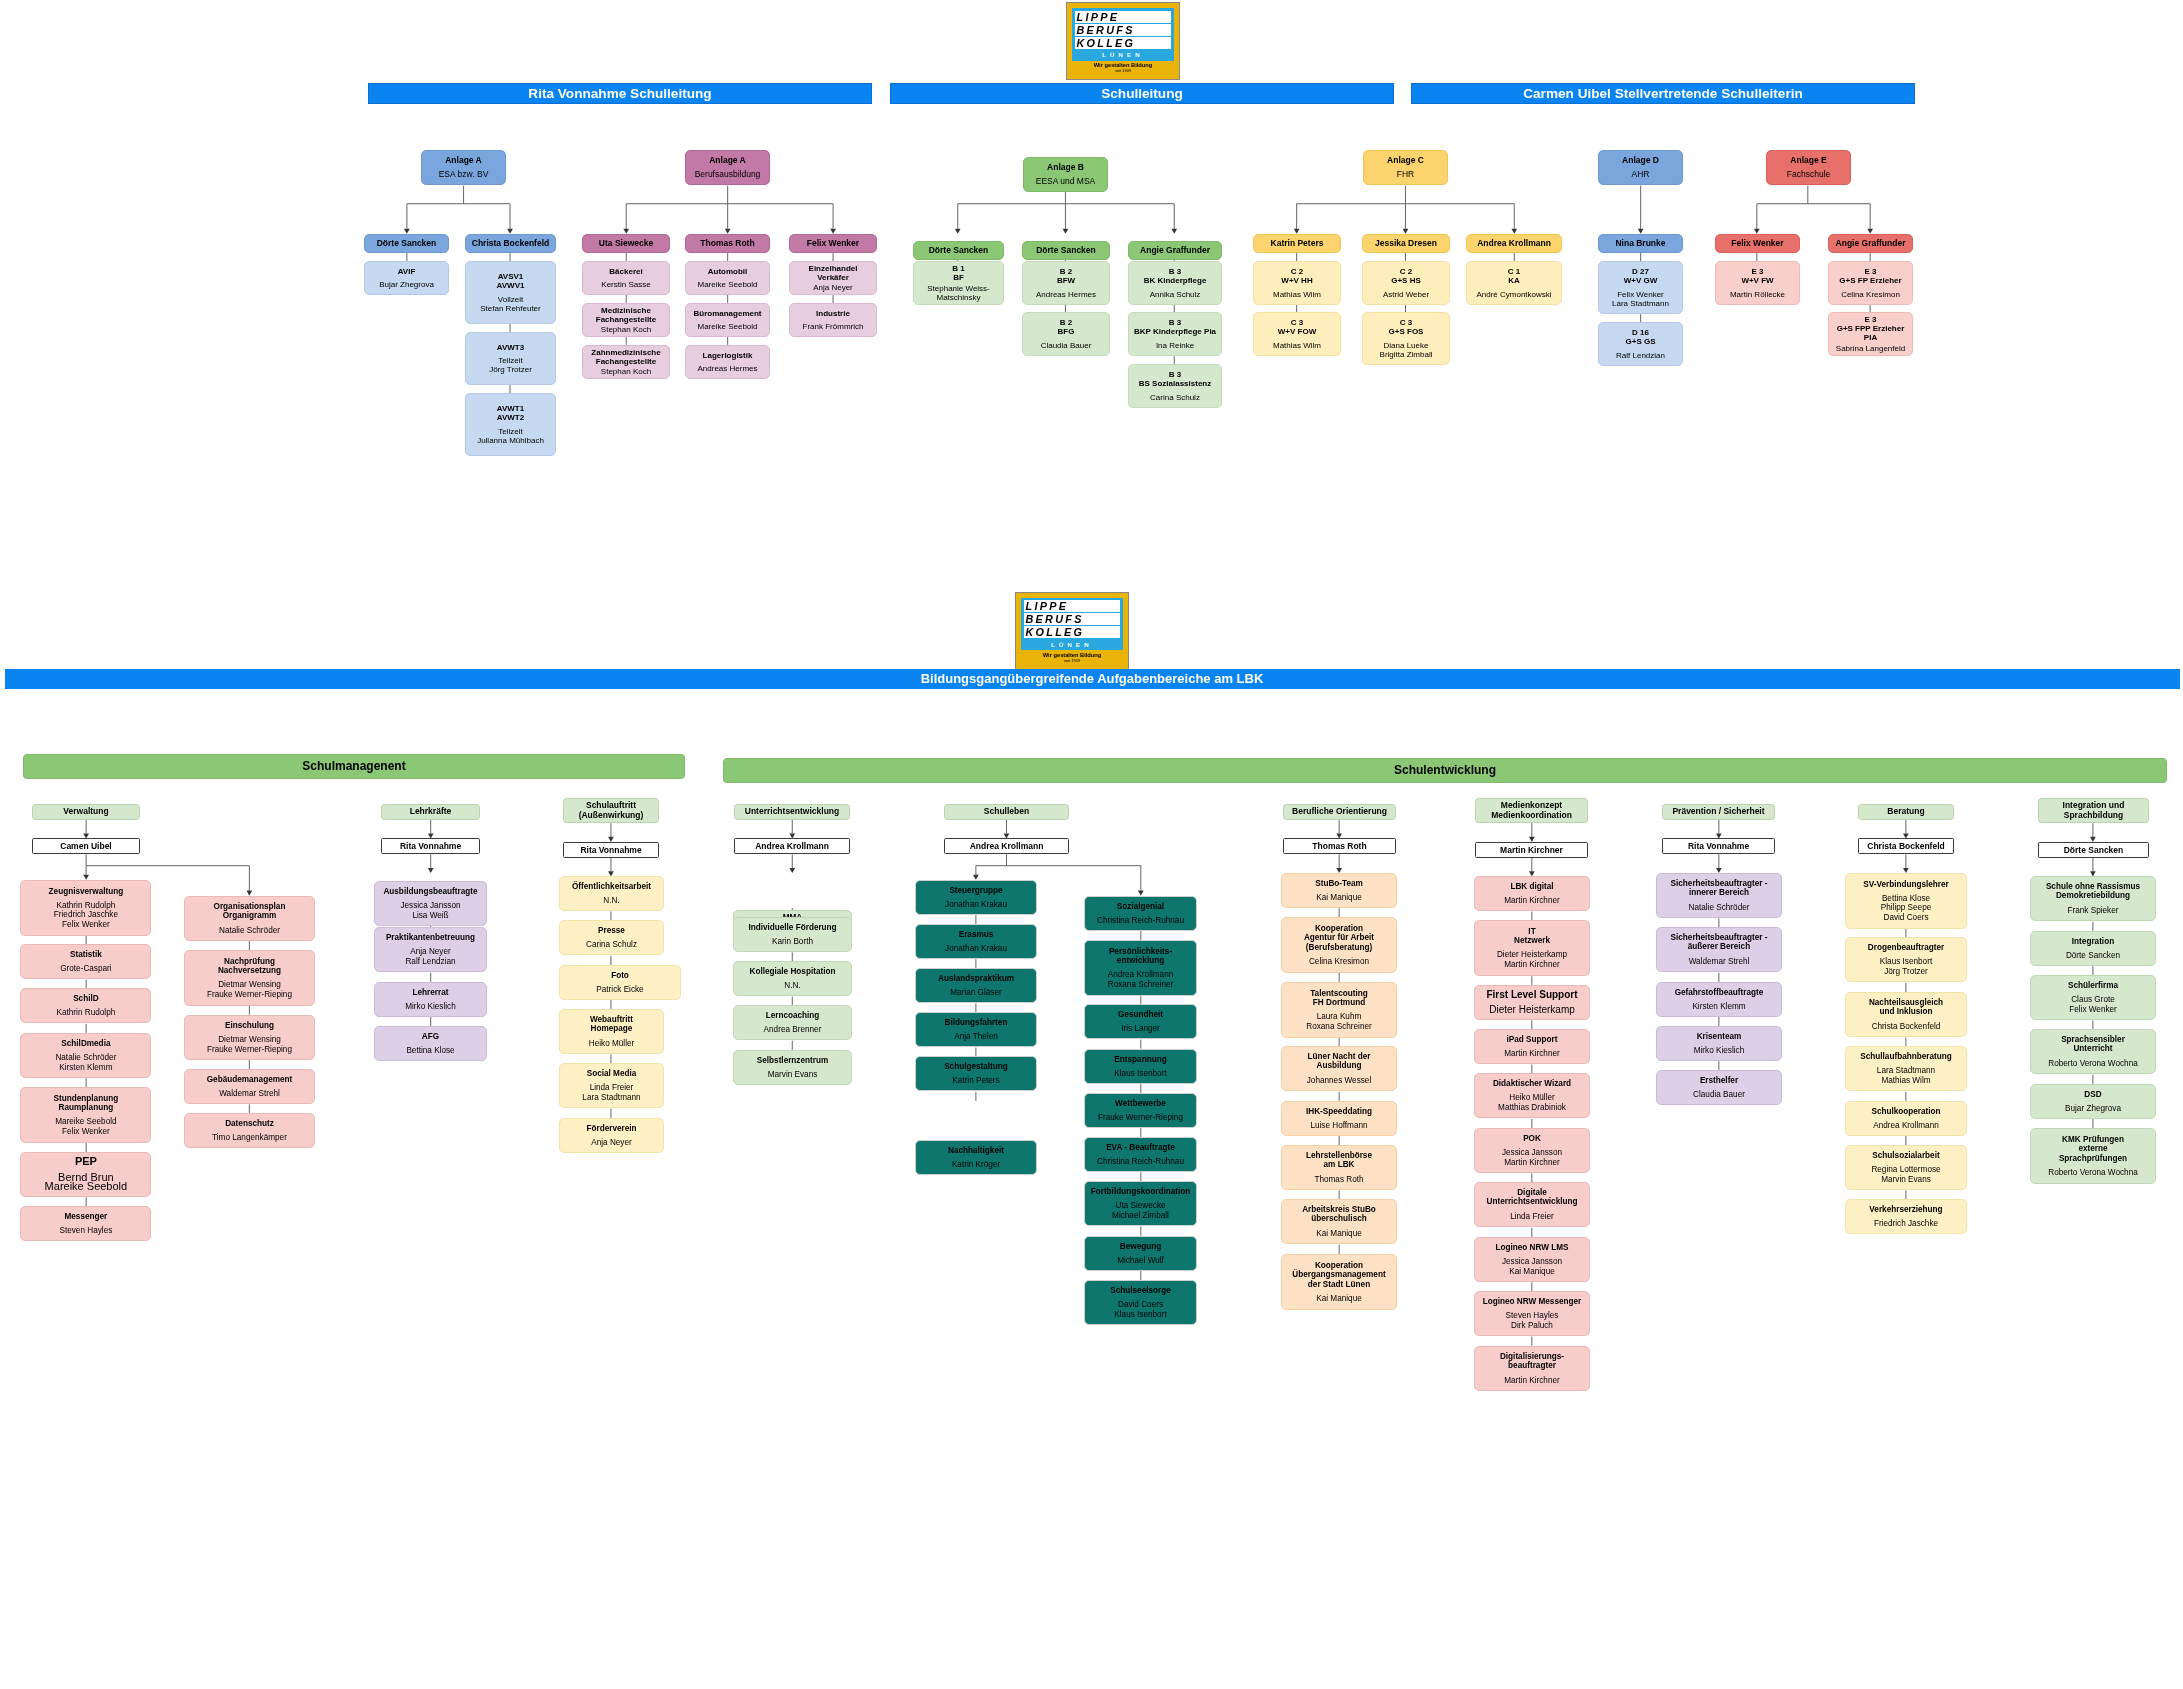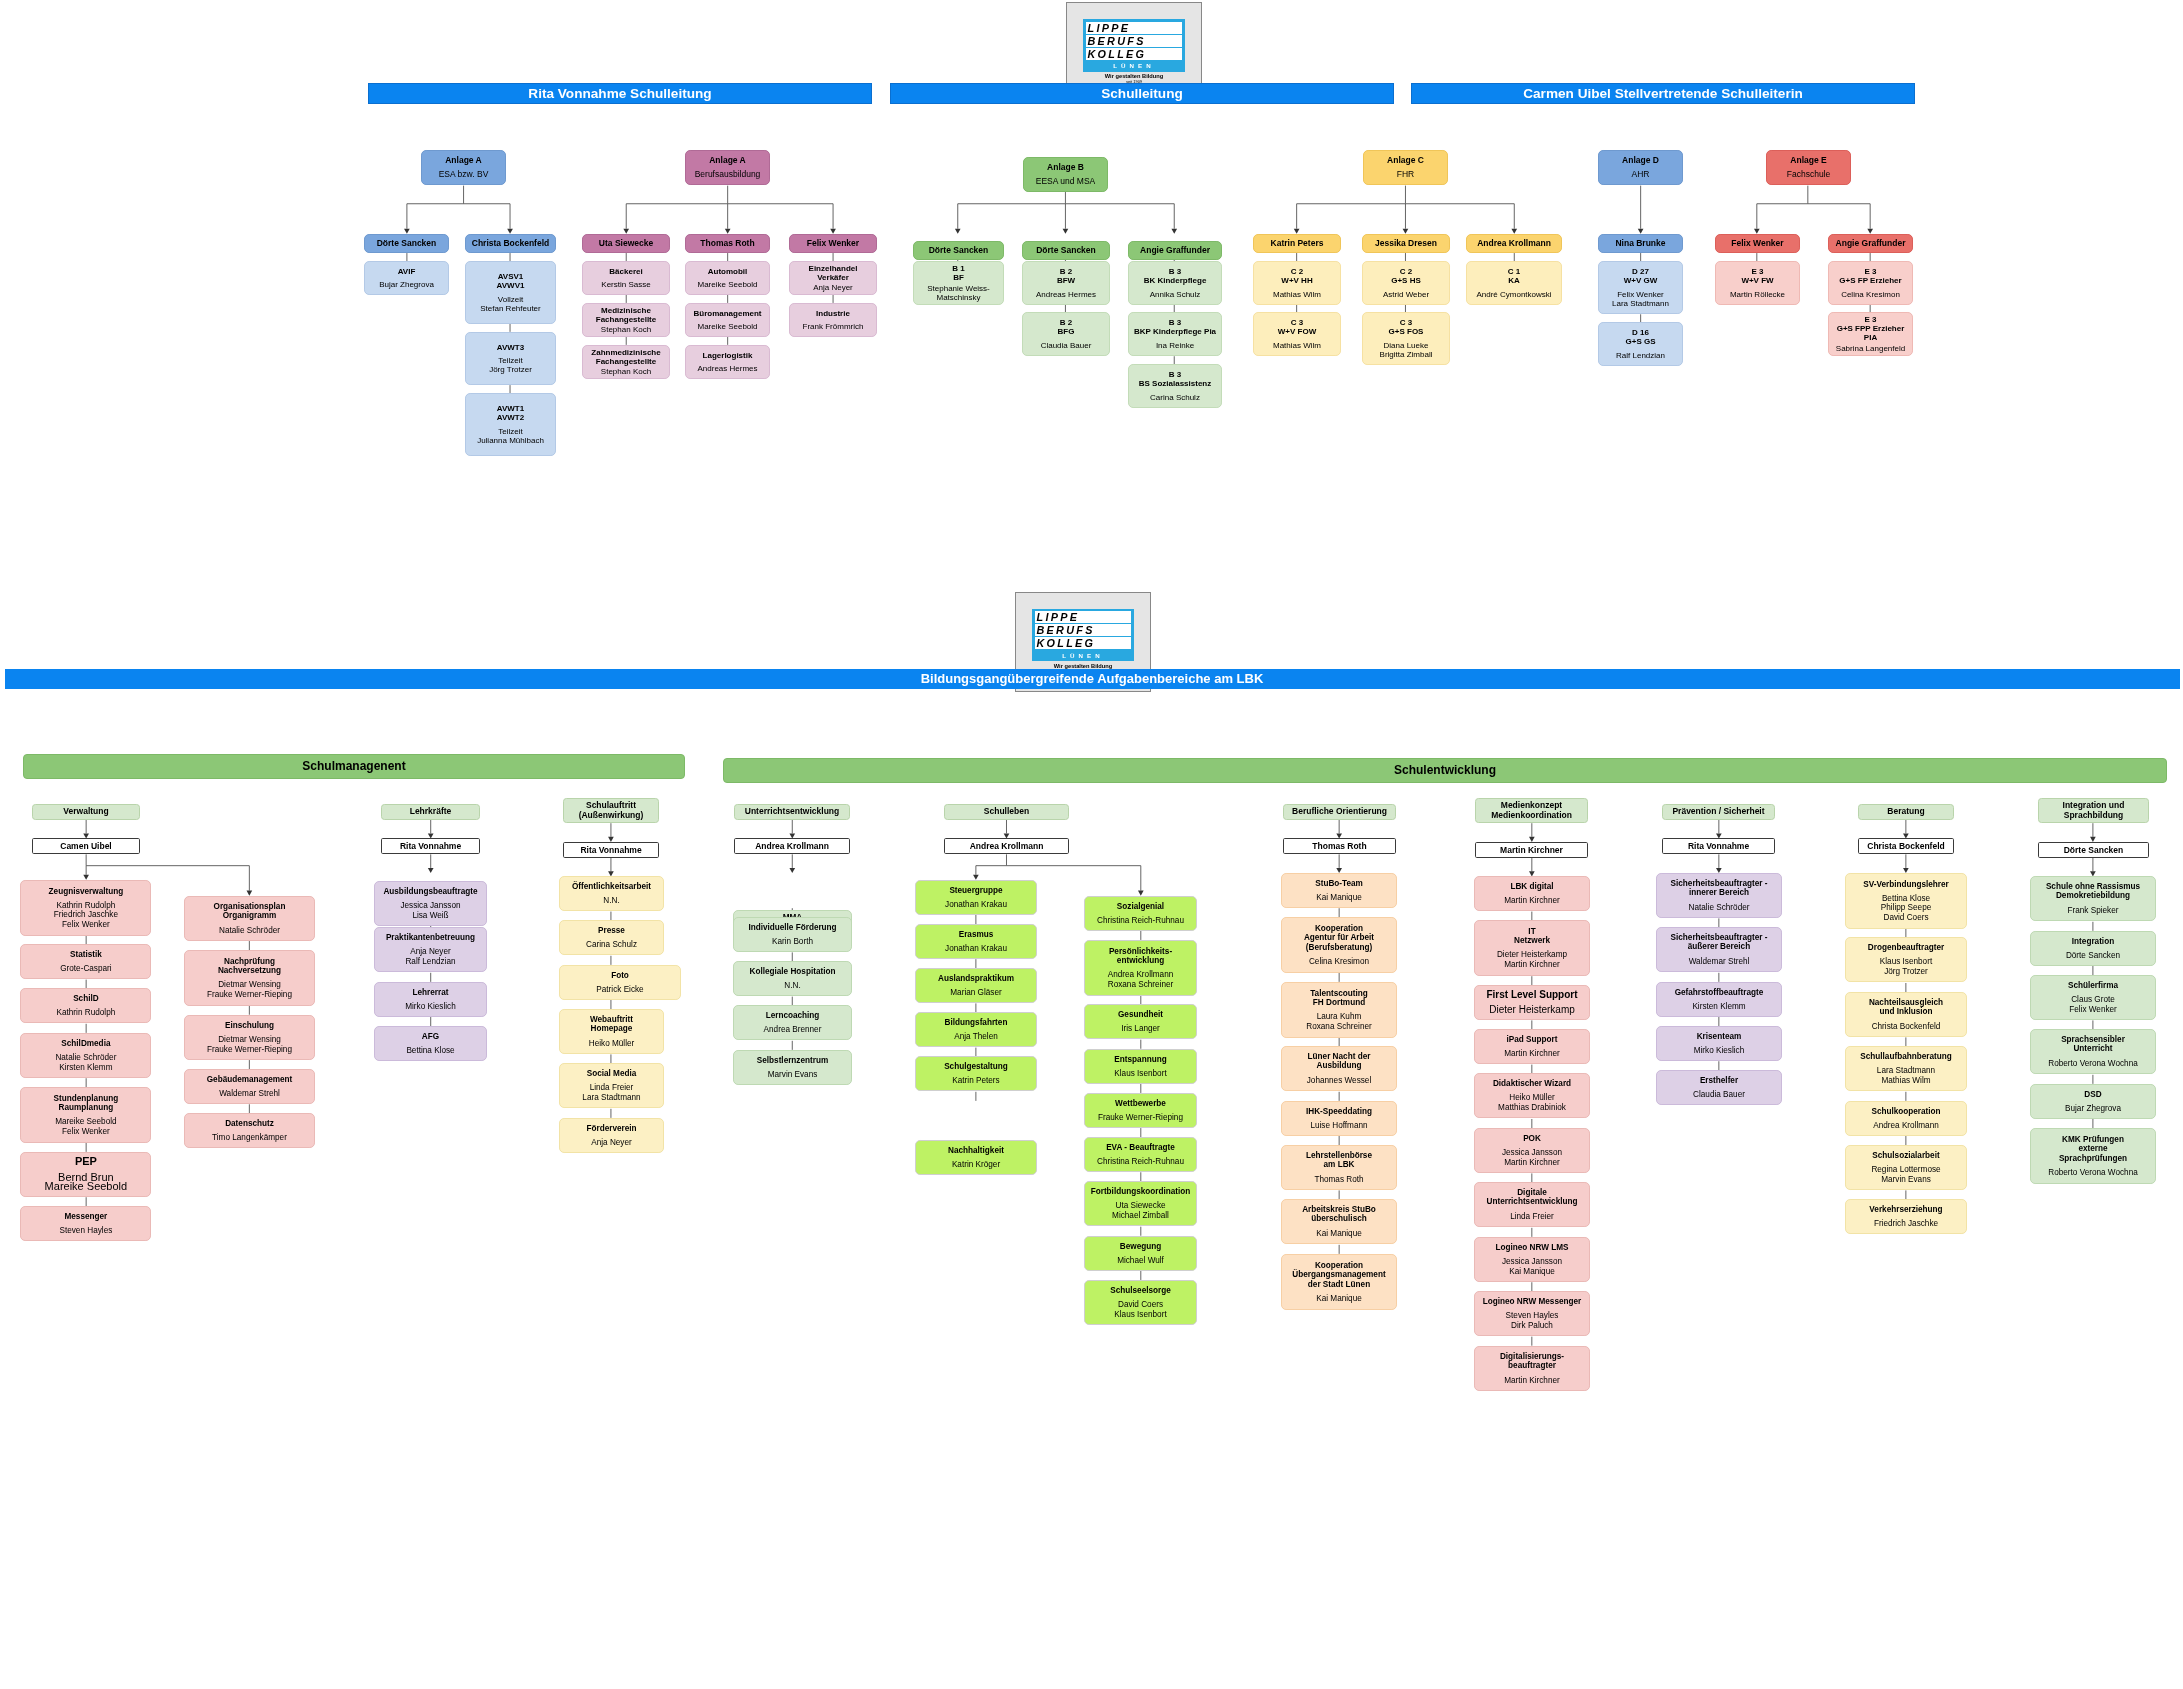--- a/index.html
+++ b/index.html
@@ -1,20 +1,20 @@
 <!DOCTYPE html>
 <html style="font-size:9px"><head>
 <meta charset="utf-8">
 <style>
   html,body{margin:0;padding:0;background:#fff;}
   body{font-family:"Liberation Sans",sans-serif;color:#000;}
   #page{width:2183px;height:1690px;position:relative;overflow:hidden;background:#fff;}
 
   
-  .logo{width:102px;border:1.7px solid #888;background:#e5e5e5;padding:16px;position:relative;}
+  .logo{width:102px;border:1.7px solid #888;background:#eab308;padding:5px;position:relative;}
   .logo .inner{background:#29a8e0;padding:2.3px 3.4px 1.1px 3.4px;}
   .logo .l1,.logo .l2,.logo .l3{background:#fff;font-style:italic;font-weight:bold;letter-spacing:2.3px;
        font-size:10.8px;line-height:12px;padding:0 1.1px;margin-bottom:1.1px;}
   .logo .luenen{color:#fff;font-weight:bold;letter-spacing:4px;font-size:6.2px;text-align:center;padding:1.1px 0 1.7px;}
   .logo .tag{font-size:5.7px;font-weight:bold;text-align:center;padding:1.1px 0 0;}
   .logo .tag2{font-size:4px;text-align:center;padding-bottom:1.1px;}
 
   
   .banner{background:#0a84f0;color:#fff;font-weight:bold;text-align:center;
           font-size:13.6px;line-height:19px;height:19px;border:0.6px solid #0a6fd0;}
@@ -41,21 +41,21 @@
   .red-head{background:#e8706a;border:0.6px solid #dc5f59;}
   .red-body{background:#f8cfcb;border:0.6px solid #efb9b4;}
 
   .sec-head{background:#8cc776;border:0.6px solid #7db967;border-radius:4px;}
   .cat{background:#d5e8cd;border:0.6px solid #b9d4ab;border-radius:3.4px;}
   .person{background:#fff;border:0.6px solid #3a3a3a;border-radius:1.7px;}
   .pink{background:#f6cdcb;border:0.6px solid #eab9b6;}
   .purple{background:#ddd0e6;border:0.6px solid #cbbada;}
   .cream{background:#fcf0c4;border:0.6px solid #f2e3a6;}
   .lgreen{background:#d5e8cd;border:0.6px solid #bed9b3;}
-  .grey{background:#bef264;border:0.6px solid #cfcfcf;}
+  .grey{background:#0f766e;border:0.6px solid #cfcfcf;}
   .orange{background:#fde1c4;border:0.6px solid #f7cfa4;}
 
   svg.links{position:absolute;left:0;top:0;width:2183px;height:1690px;pointer-events:none;}
 </style>
 </head>
 <body>
 
 <div id="page">
 
   <div style="position:absolute;left:1066px;top:2.3px;">

